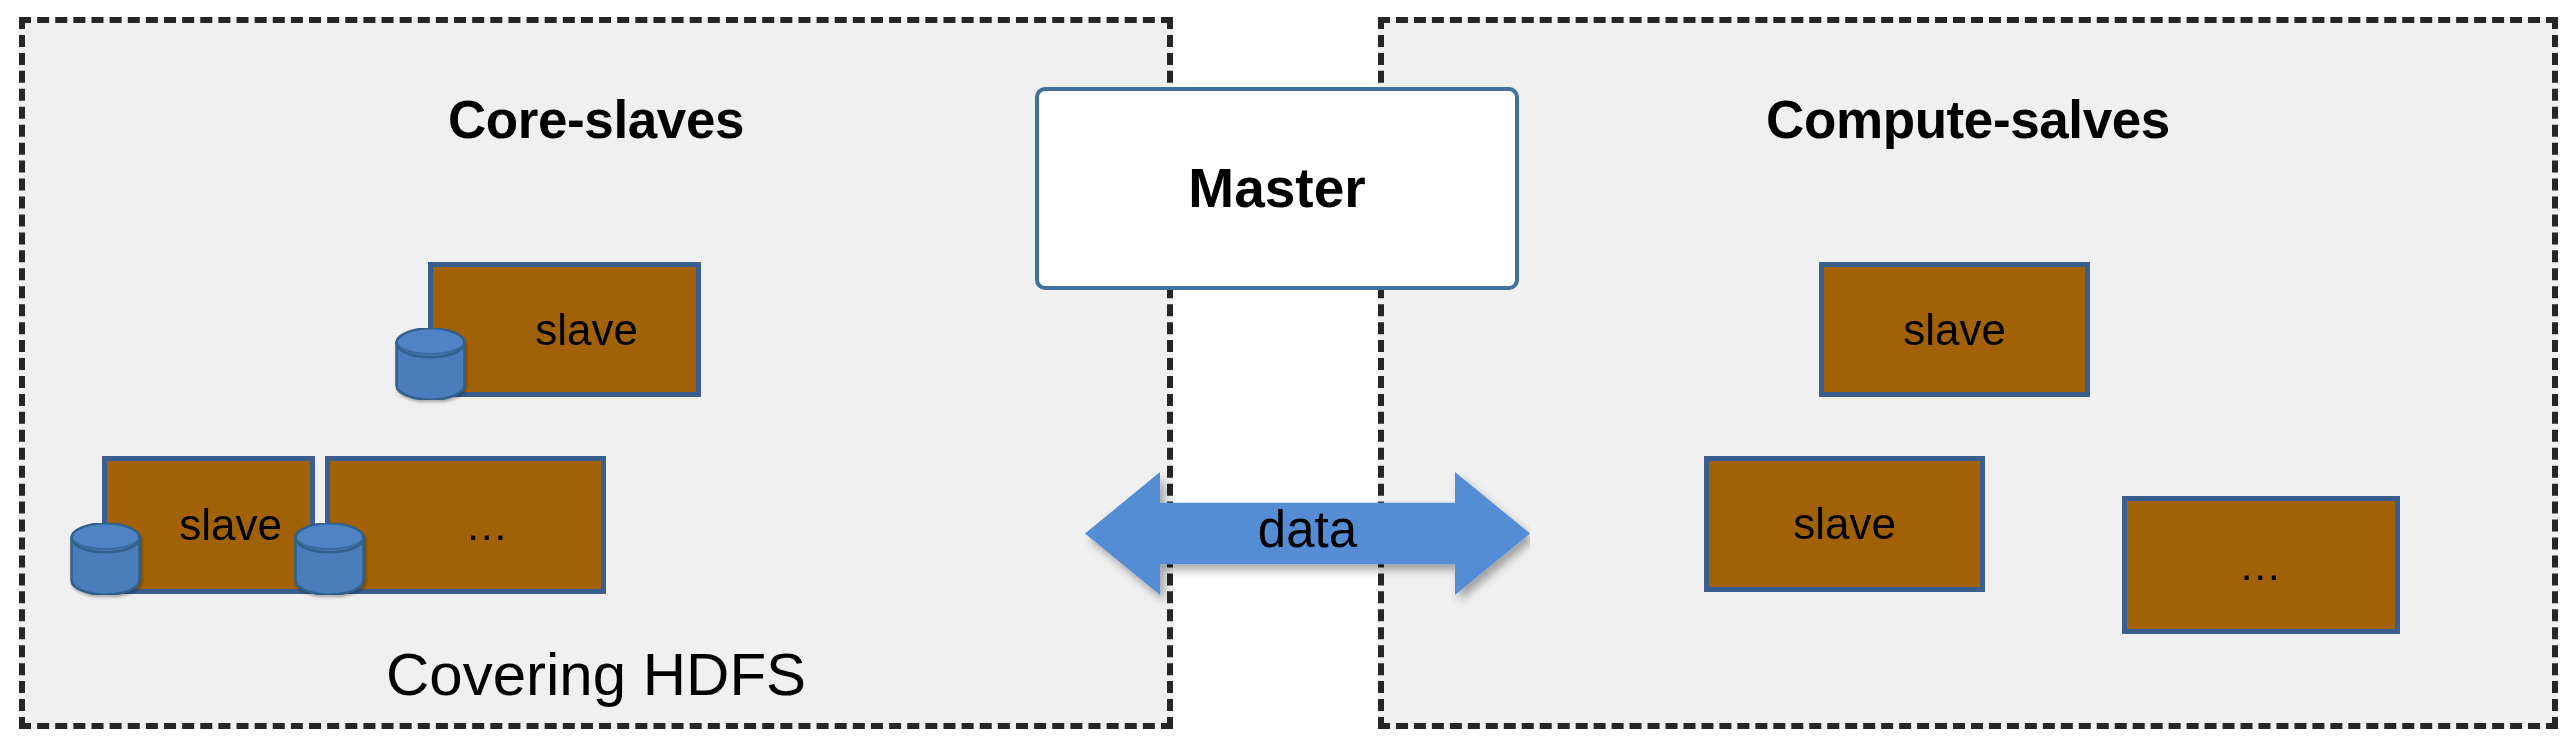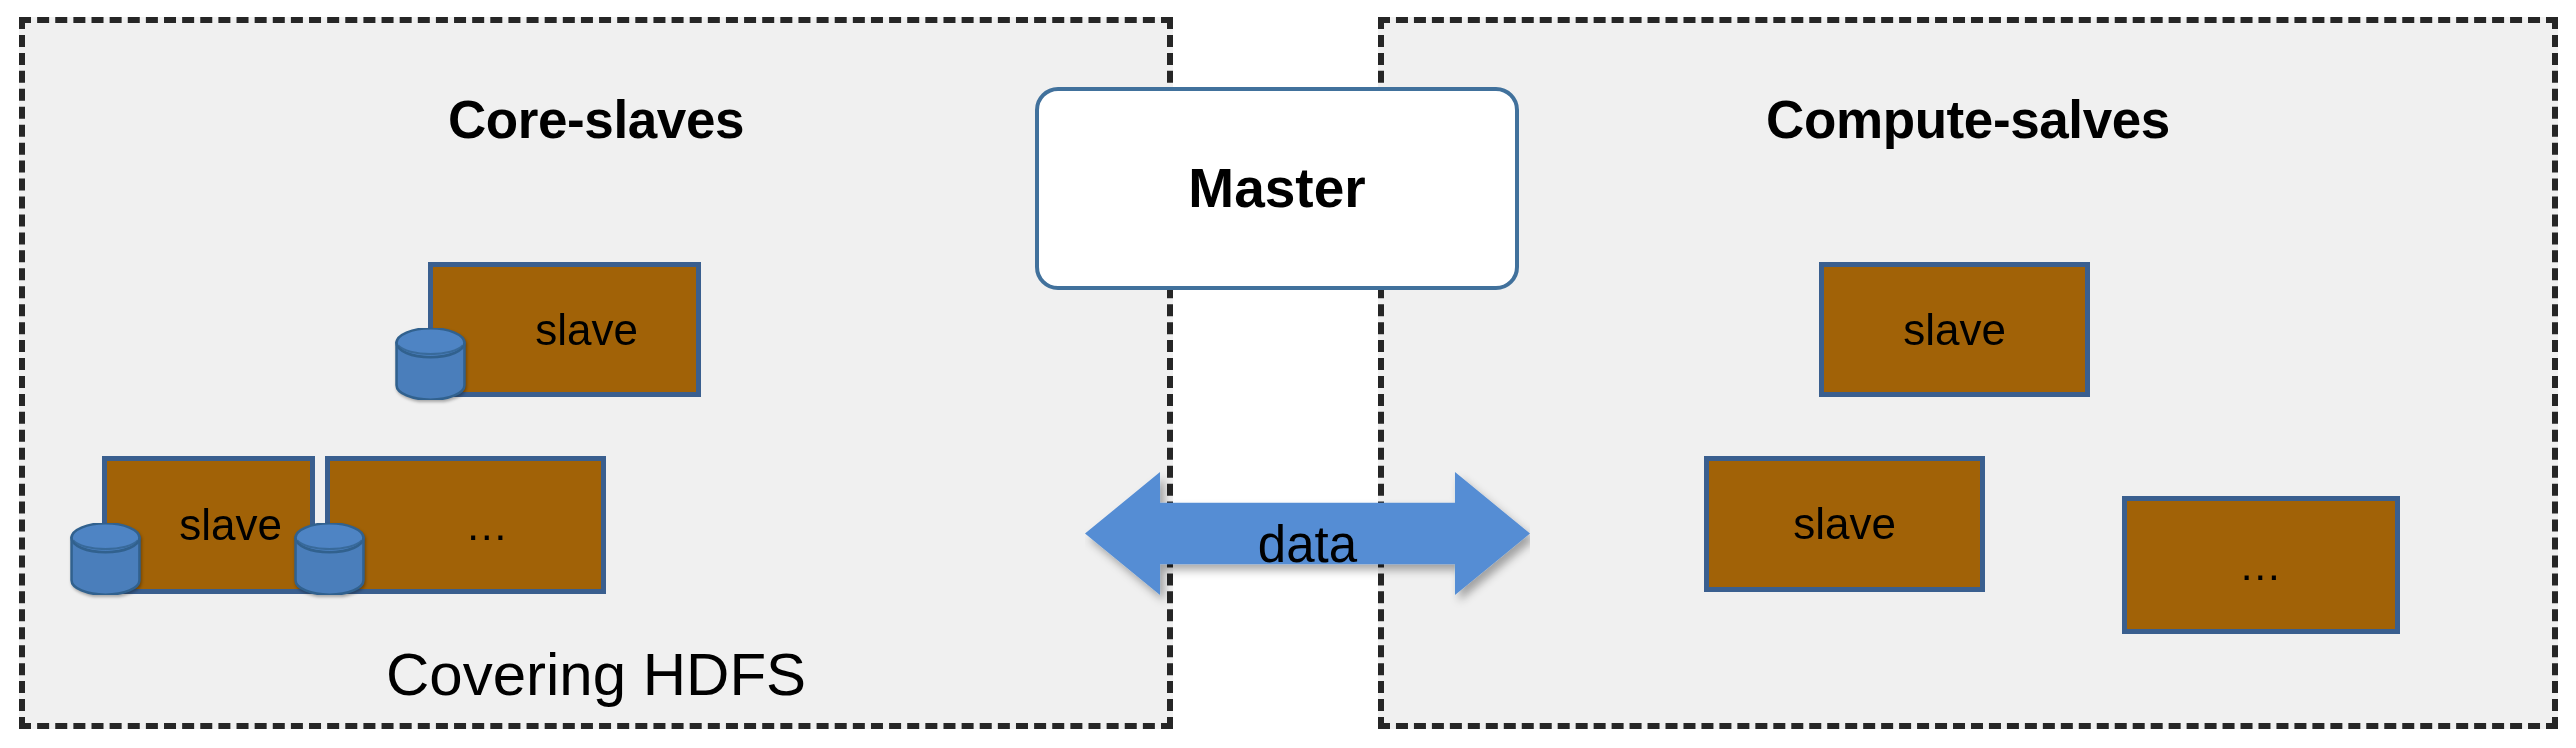--- a/index.html
+++ b/index.html
@@ -59,21 +59,21 @@
     filter:drop-shadow(1.7px 2.6px 1.7px rgba(0,0,0,0.30));
   }
   .db-cyl svg{display:block;width:73px;height:72px;}
 
   
   #master-box{
     position:absolute;
     left:1035px; top:87px; width:484px; height:203px;
     background:#ffffff;
     border:4.3px solid #41719C;
-    border-radius:23px;
+    border-radius:10px;
     box-sizing:border-box;
     display:flex;align-items:center;justify-content:center;
     z-index:6;
   }
   #master-label{
     font-weight:bold;font-size:55px;color:#000000;line-height:1;
   }
 
   
   #data-arrow{
@@ -81,21 +81,20 @@
     left:1085px; top:448px; width:445px; height:171px;
     z-index:6;
   }
   #data-arrow svg{display:block;width:445px;height:171px;}
   #data-arrow-label{
     position:absolute;
     left:0;right:0;top:56px;
     text-align:center;
     font-size:51px;color:#000000;line-height:1;
     pointer-events:none;
-    margin-top:15px;
   }
 
   
   #covering-hdfs{
     position:absolute;
     left:19px; width:1154px; top:645px;
     text-align:center;
     font-size:60px;color:#000000;line-height:1;
   }
 </style>

